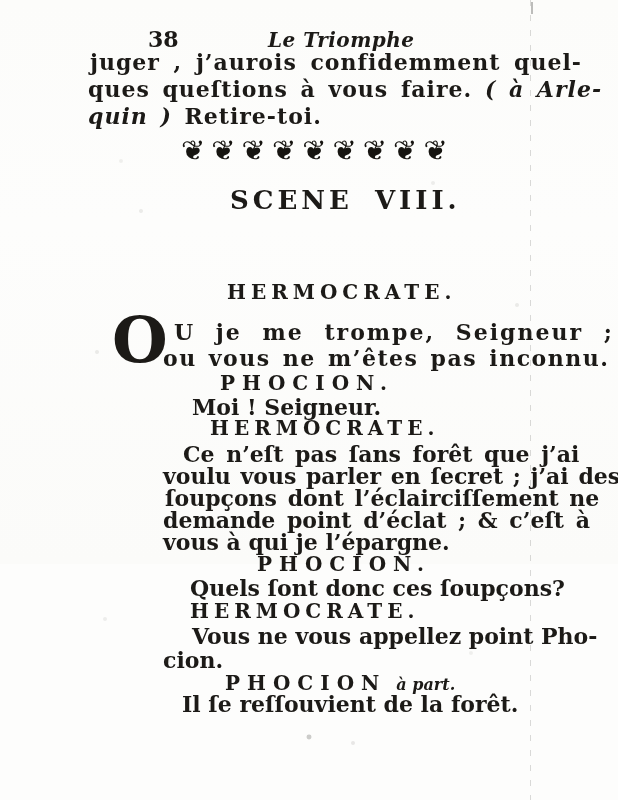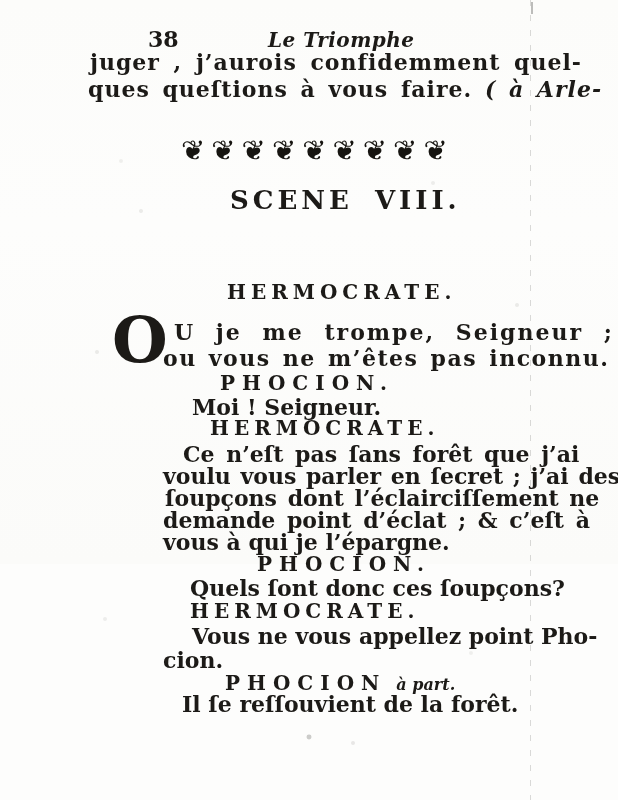--- a/index.html
+++ b/index.html
@@ -79,20 +79,21 @@
 </head>
 <body>
 
 <div class="page">
 
   <div class="ln" style="left:148px;top:27px;font-size:22px;">38</div>
   <div class="ln" style="left:90px;top:50px;letter-spacing:1px;word-spacing:5px;">juger , j’aurois confidemment quel-</div>
 
   <div class="ln it" style="left:268px;top:29px;font-size:20px;letter-spacing:0.5px;">Le Triomphe</div>
   <div class="ln" style="left:88px;top:77px;letter-spacing:1px;word-spacing:4px;"><span>ques queſtions à vous faire. </span><span class="it">( à Arle-</span></div>
+  <div class="ln" style="left:88px;top:104px;letter-spacing:1px;word-spacing:4px;"><span class="it">quin )</span><span> Retire-toi.</span></div>
 
   <div class="ornaments" style="left:181px;top:136px;">❦❦❦❦❦❦❦❦❦</div>
 
   <div class="ln" style="left:230px;top:186px;font-size:26px;letter-spacing:4px;word-spacing:9px;">SCENE VIII.</div>
 
 
   <div class="ln speaker" style="left:227px;top:281px;">HERMOCRATE.</div>
   <div class="dropcap" style="left:112px;top:314px;">O</div>
   <div class="ln" style="left:165px;top:320px;letter-spacing:2px;word-spacing:11px;padding-left:9px;">U je me trompe, Seigneur ;</div>
   <div class="ln" style="left:163px;top:346px;letter-spacing:1.5px;word-spacing:3px;">ou vous ne m’êtes pas inconnu.</div>

